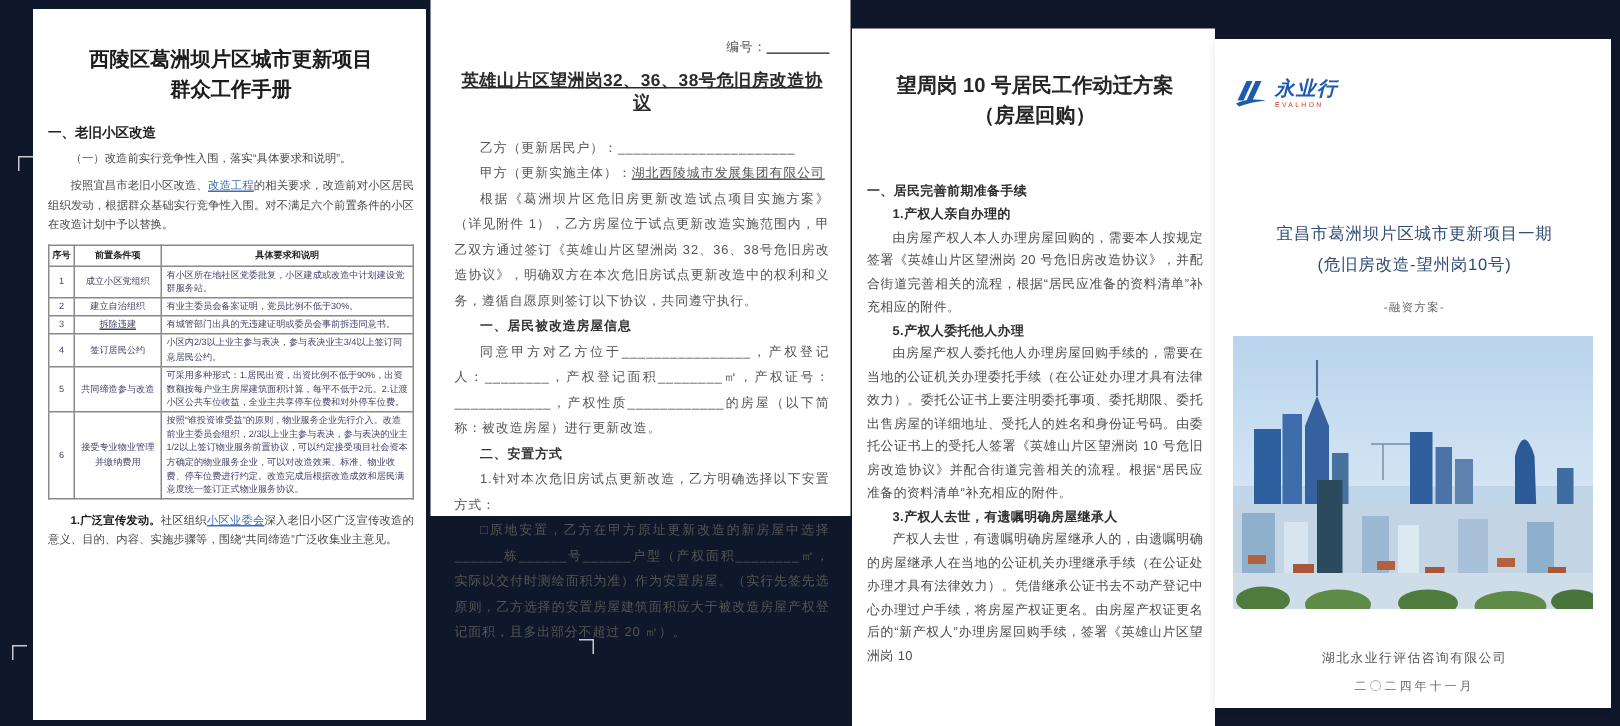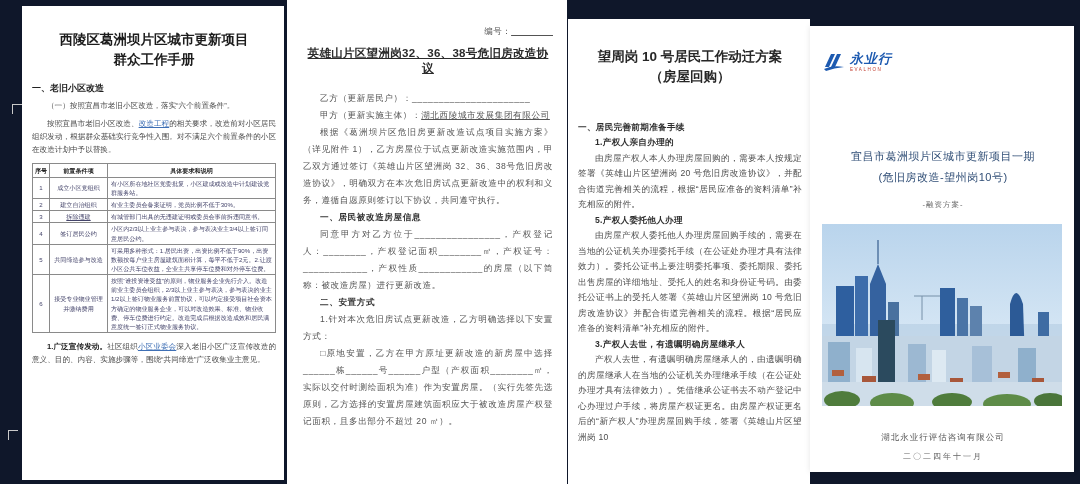--- a/index.html
+++ b/index.html
@@ -25,21 +25,21 @@
   .lnk{color:#3e6fb5;text-decoration:underline;cursor:pointer;}
   #p1 table{border-collapse:collapse;width:100%;margin-top:6px;table-layout:fixed;}
   #p1 th,#p1 td{border:1px solid #8a8a8a;font-size:6.1px;line-height:1.5;padding:1px 3px;color:#44446a;vertical-align:middle;}
   #p1 th{font-weight:bold;color:#222;text-align:center;padding:2px 1px;}
   #p1 td.c{text-align:center;}
   #p1 col.no{width:17px;} #p1 col.item{width:58px;}
   #p1 .foot{font-size:7.6px;line-height:1.75;color:#4a4a4a;margin-top:7px;text-align:justify;text-indent:15px;}
   #p1 .foot b{color:#1c1c1c;}
 
   
-  #p2{left:287px;top:0;width:280px;height:484px;padding:26px 14px 6px 16px;color:#555;}
+  #p2{left:287px;top:0;width:280px;height:344px;padding:26px 14px 6px 16px;color:#555;}
   #p2 .num{font-size:8.5px;text-align:right;color:#555;letter-spacing:.5px;}
   #p2 .title{font-size:11.5px;font-weight:bold;color:#2b2b2b;text-align:center;text-decoration:underline;margin-top:8px;letter-spacing:.3px;}
   #p2 .body{margin-top:14px;font-size:8.6px;line-height:17px;letter-spacing:.6px;text-align:justify;}
   #p2 .line{text-indent:17px;}
   #p2 .ul{text-decoration:underline;}
   #p2 .h{font-weight:bold;color:#333;text-indent:17px;}
 
   
   #p3{left:568px;top:19px;width:242px;height:470px;padding:28px 8px 16px 10px;color:#4d4d4d;}
   #p3 .title{font-size:13.5px;font-weight:bold;color:#262626;text-align:center;line-height:1.5;}
@@ -69,21 +69,21 @@
   <div class="mark tr" style="left:598px;top:24px;"></div>
   <div class="mark bl" style="left:826px;top:146px;"></div>
   <div class="mark tl" style="left:8px;top:430px;"></div>
   <div class="mark tr" style="left:386px;top:426px;"></div>
   <div class="mark br" style="left:796px;top:168px;"></div>
 
   <div class="page" id="p1">
     <div class="title">西陵区葛洲坝片区城市更新项目</div>
     <div class="title">群众工作手册</div>
     <div class="sec">一、老旧小区改造</div>
-    <div class="para indent">（一）按照宜昌市老旧小区改造，落实“六个前置条件”。</div>
+    <div class="para indent">（一）改造前实行竞争性入围，落实“具体要求和说明”。</div>
     <div class="para indent"><span>按照宜昌市老旧小区改造、</span><span class="lnk">改造工程</span><span>的相关要求，改造前对小区居民组织发动，根据群众基础实行竞争性入围。对不满足六个前置条件的小区在改造计划中予以替换。</span></div>
 
     <table>
       <colgroup>
           <col class="no">
           <col class="item">
           <col>
         </colgroup>
       <thead>
         <tr>

